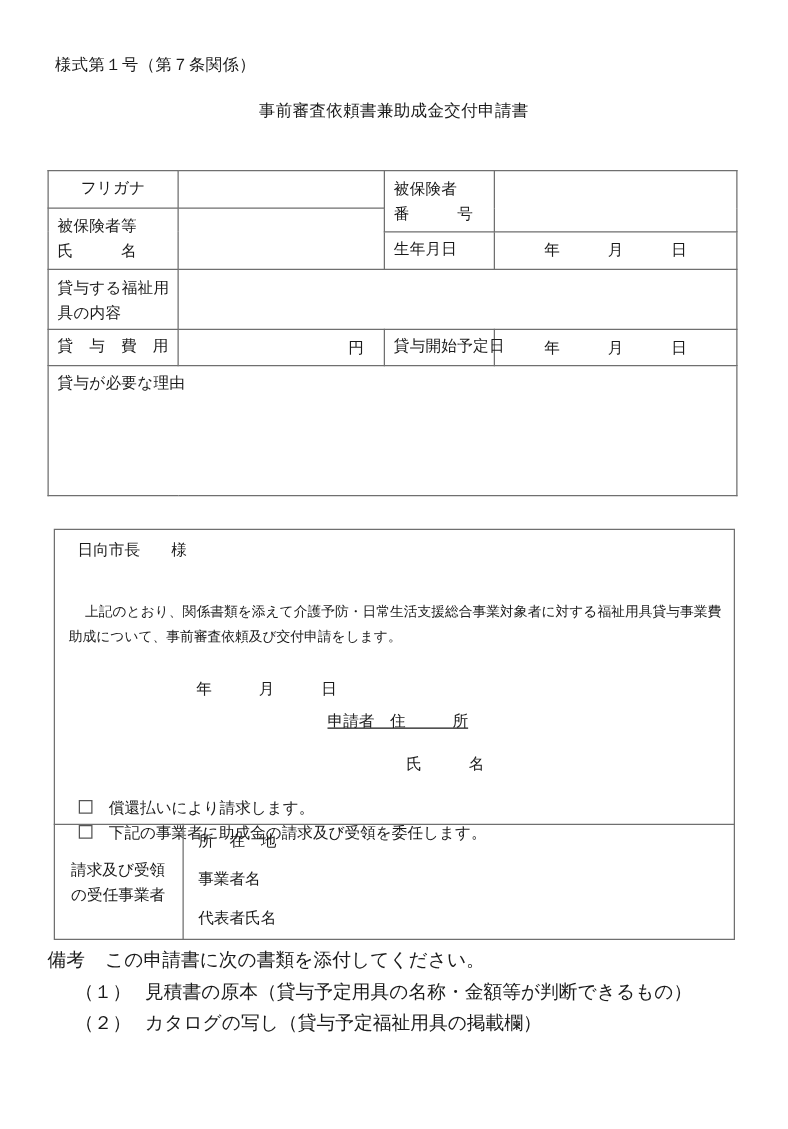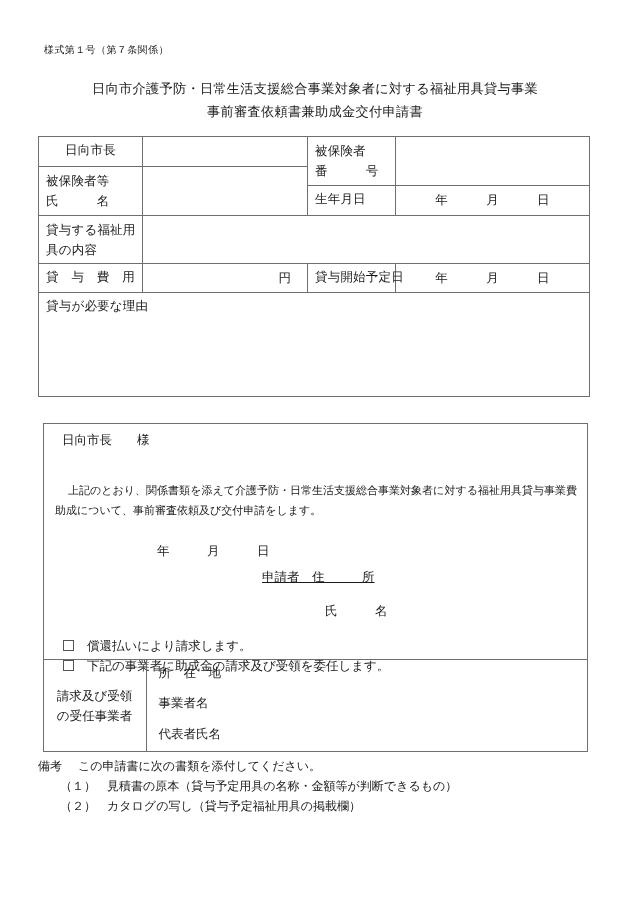--- a/index.html
+++ b/index.html
@@ -22,21 +22,21 @@
     position: absolute;
     inset: 0;
     overflow: hidden;
   }
 
   
   .form-no {
     position: absolute;
     left: 44px;
     top: 42px;
-    font-size: 10px;
+    font-size: 13px;
     letter-spacing: .4px;
     white-space: nowrap;
   }
   .doc-title {
     position: absolute;
     left: 0;
     right: 0;
     top: 78px;
     text-align: center;
     font-size: 13.2px;
@@ -203,21 +203,21 @@
     white-space: nowrap;
   }
   .cons-fields span:last-child { margin-bottom: 4px; }
 
   
   #notes {
     position: absolute;
     left: 38px;
     top: 757px;
     width: 560px;
-    font-size: 12px;
+    font-size: 15px;
     line-height: 1.66;
   }
   #notes .note-head { white-space: nowrap; }
   #notes .note-head .g { display: inline-block; width: 16px; }
   #notes .note-item {
     padding-left: 22px;
     text-indent: 0;
   }
   #notes .note-item .num { display: inline-block; }
   #notes .note-item .txt { }
@@ -229,35 +229,34 @@
   #notes .cont { padding-left: 60px; }
 </style>
 </head>
 <body>
 
 <div class="page">
 
   <div class="form-no">様式第１号（第７条関係）</div>
 
   <div class="doc-title">
-    <span class="ln">日向市介護予防・日常生活支援総合事業対象者に対する福祉用具貸与事業</span>
     <span class="ln">事前審査依頼書兼助成金交付申請書</span>
   </div>
 
   <table class="tbl" id="top-table">
     <colgroup>
       <col class="c-lbl1">
         <col class="c-val1">
         <col class="c-lbl2">
         <col class="c-val2">
     </colgroup>
     <tbody>
       <tr class="r-furigana">
         <td>
-          <div class="cell-pad lbl lbl-c">日向市長</div>
+          <div class="cell-pad lbl lbl-c">フリガナ</div>
         </td>
         <td></td>
         <td rowspan="2">
           <div class="cell-pad lbl two-line">
             <div>被保険者</div>
             <div>番　　　号</div>
           </div>
         </td>
         <td rowspan="2"></td>
       </tr>

